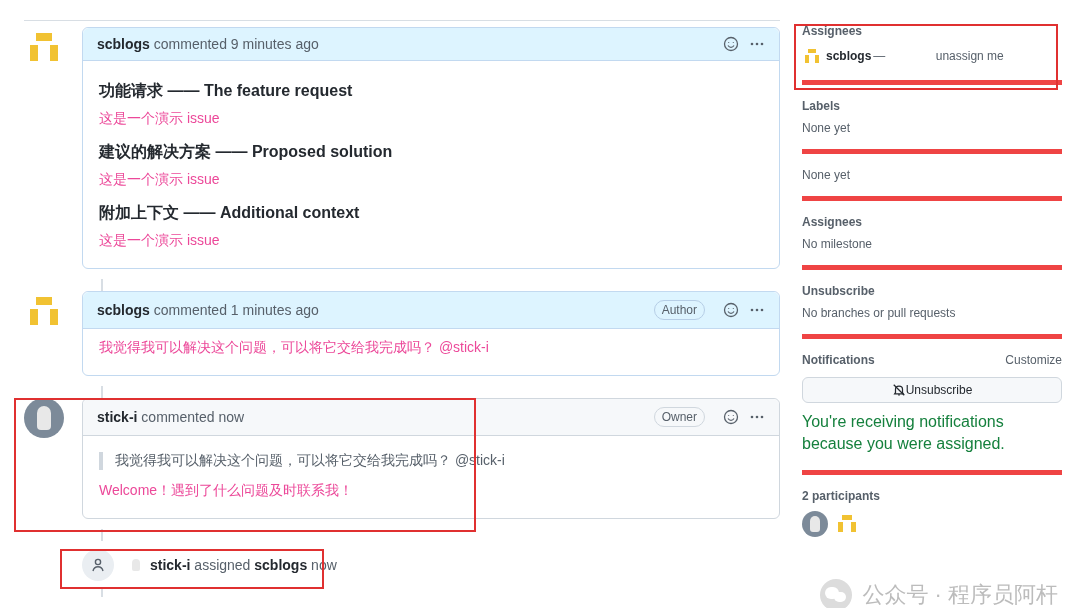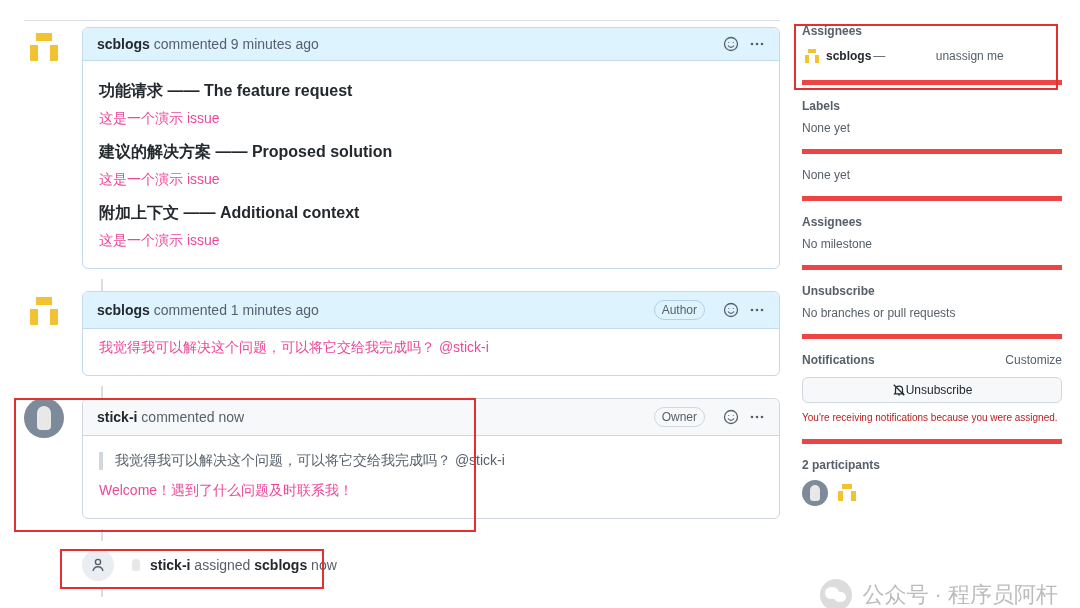--- a/index.html
+++ b/index.html
@@ -131,21 +131,21 @@
   .assignee-row { display:flex; align-items:center; }
   .assignee-row b { color:#24292f; font-weight:600; margin-right:2px; }
   .unassign-link { color:#57606a;margin-left:47px; }
   .customize { font-weight:400; color:#57606a; }
   .unsubscribe-btn {
     width:100%; border:1px solid #d0d7de; background:#f6f8fa;
     border-radius:6px; padding:5px 0; font-size:12px; font-weight:500;
     color:#24292f; cursor:pointer; display:flex; align-items:center; justify-content:center; gap:0;
     margin: 10px 0 8px;
   }
-  .note { font-size:10px; color:#b91c1c; line-height:1.4; }
+  .note { font-size:16px; color:#15803d; line-height:1.4; }
   .participants-row { display:flex; gap:6px; margin-top:8px; }
   .participants-row .p-av { width:26px; height:26px; border-radius:50%; overflow:hidden; }
   .p-av .avatar-sticki, .p-av .avatar-pix { width:26px; height:26px; }
   .p-av .avatar-pix::before { width:10px; height:5px; top:4px; left:8px; }
   .p-av .avatar-pix::after { width:5px; height:10px; top:11px; left:4px; box-shadow: 13px 0 0 #f1c232; }
   .p-av .avatar-sticki::before { width:10px; height:16px; left:8px; top:5px; border-radius:5px 5px 3px 3px; }
 
   .redbox { position:absolute; border:2px solid #e03030; pointer-events:none; }
   .watermark {
     position:absolute; right:22px; bottom:16px; color:#bcbcbc; font-size:22px;

